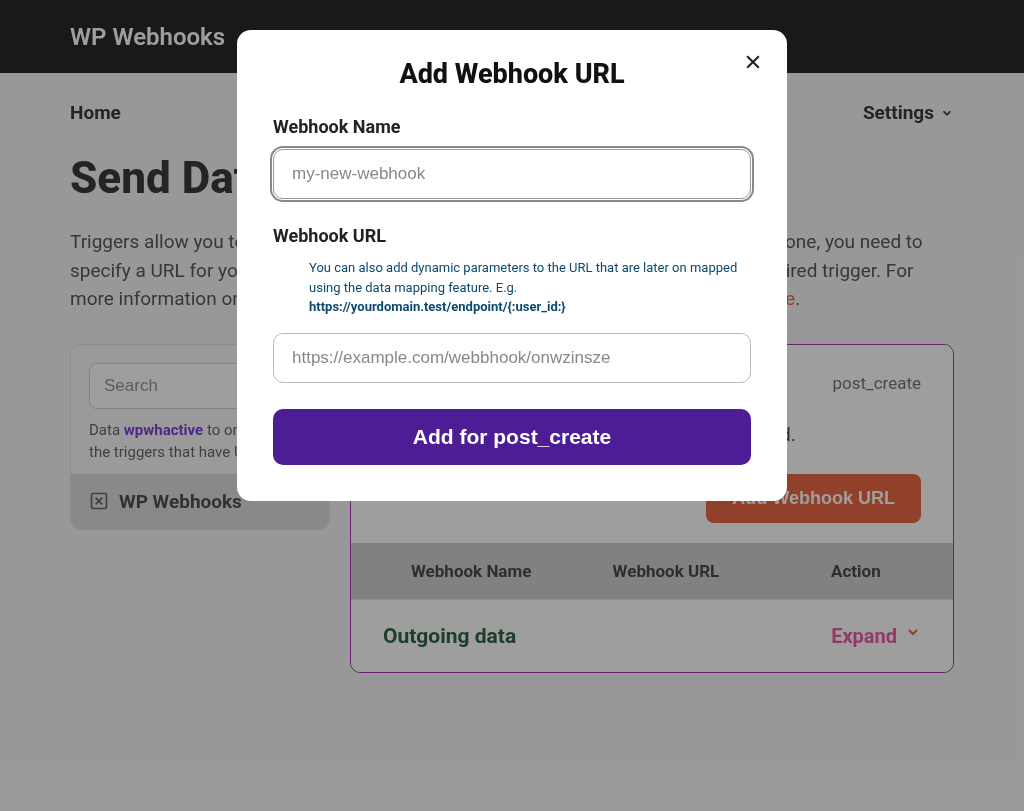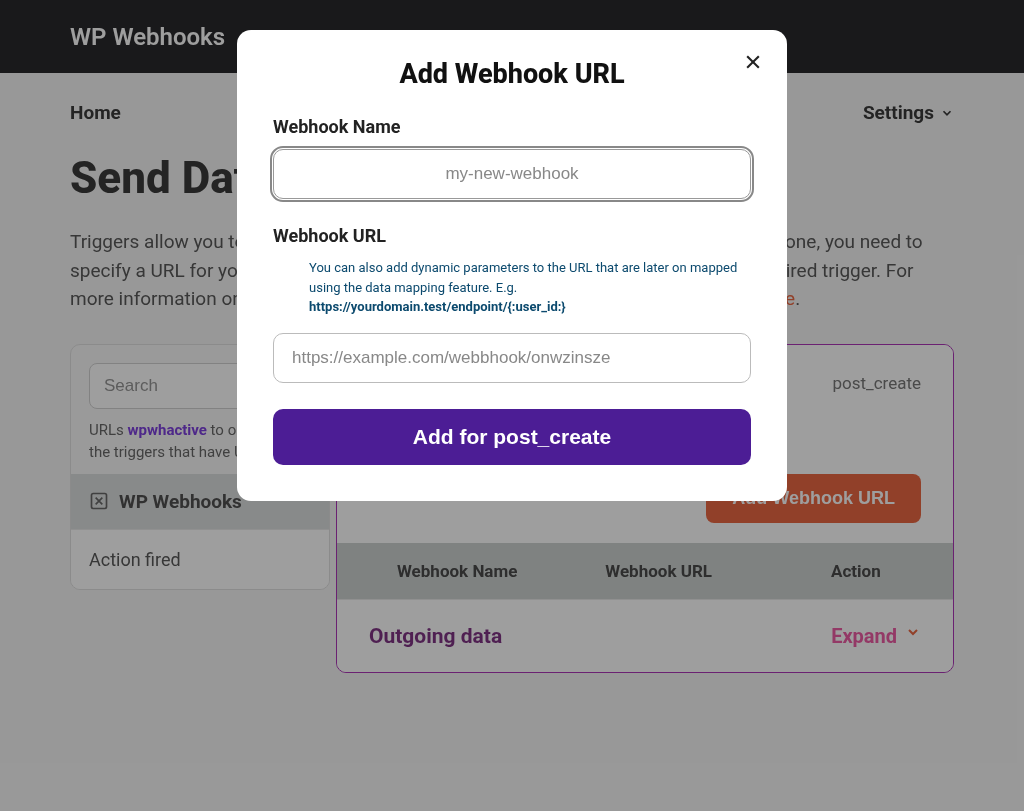--- a/index.html
+++ b/index.html
@@ -30,21 +30,21 @@
 .nav-left { display: flex; gap: 40px; }
 .nav-item { font-size: 19px; font-weight: 700; color: #222; display: flex; align-items: center; gap: 6px; }
 .chev-down { width: 14px; height: 14px; }
 .page {
   padding: 0 70px;
 }
 .page-title { font-size: 44px; font-weight: 800; color: #222; margin-bottom: 24px; }
 .page-desc { font-size: 19px; color: #444; line-height: 1.5; }
 .page-desc .link { color: #e8542b; }
 
-.content-row { display: flex; gap: 6px; margin-top: 30px; align-items: flex-start; }
+.content-row { display: flex; gap: 20px; margin-top: 30px; align-items: flex-start; }
 
 .sidebar {
   width: 260px;
   border: 1px solid #ddd;
   border-radius: 10px;
   background: #f8f8f8;
   overflow: hidden;
 }
 .sidebar-pad { padding: 18px 18px 10px 18px; }
 .search-input {
@@ -110,21 +110,21 @@
 .col-wu { flex: 1.3; }
 .col-ac { width: 90px; text-align: left; }
 .outgoing {
   display: flex;
   justify-content: space-between;
   align-items: center;
   padding: 24px 32px;
   background: #fff;
   border-top: 1px solid #e6e6e6;
 }
-.outgoing-label { font-size: 21px; font-weight: 700; color: #701a75; }
+.outgoing-label { font-size: 21px; font-weight: 700; color: #14532d; }
 .expand { font-size: 20px; font-weight: 700; color: #ec4899; display: flex; gap: 8px; cursor: pointer; }
 .expand svg { width: 16px; height: 16px; }
 
 .overlay {
   position: absolute;
   inset: 0;
   background: rgba(40,40,40,0.45);
   display: flex;
   justify-content: center;
   align-items: flex-start;
@@ -157,21 +157,20 @@
   border: 1px solid #bbb;
   border-radius: 10px;
   font-size: 17px;
   color: #333;
   margin-bottom: 26px;
 }
 .text-input.focused {
   outline: 2px solid #888;
   outline-offset: 1px;
   border-color: #999;
-  text-align: center;
 }
 .modal-submit {
   width: 100%;
   background: #4c1d95;
   color: #fff;
   border: none;
   padding: 16px;
   border-radius: 10px;
   font-size: 21px;
   font-weight: 700;
@@ -202,31 +201,30 @@
   <h1 class="page-title">Send Data</h1>
   <p class="page-desc">
     <span>Triggers allow you to send data on a specific event (e.g., when a user logs in). To use one, you need to specify a URL for your receiving endpoint, which you can set up by clicking on the desired trigger. For more information on each of the available triggers, you can also check out </span><span class="link">our website</span><span>.</span>
   </p>
 
   <div class="content-row">
     <div class="sidebar">
       <div class="sidebar-pad">
         <input class="search-input" placeholder="Search" style="">
         <p class="sidebar-help">
-          <span>URLs </span><b>wpwhactive</b><span> to only show the triggers that have URLs.</span>
+          <span>Data </span><b>wpwhactive</b><span> to only show the triggers that have URLs.</span>
         </p>
       </div>
       <div class="sb-section-hdr">
         <svg class="sb-icon" viewBox="0 0 24 24" fill="none" stroke="#555" stroke-width="2">
             <rect x="3" y="3" width="18" height="18" rx="2"></rect>
             <path d="M8 8l8 8M16 8l-8 8"></path>
           </svg>
         <span>WP Webhooks</span>
       </div>
-      <div class="sb-item">Action fired</div>
     </div>
 
     <div class="main">
       <div class="main-top">
         <div class="main-badge">post_create</div>
         <div class="main-desc">This webhook fires after a new post was created.</div>
         <div class="add-btn-row">
           <button class="add-btn">Add Webhook URL</button>
         </div>
       </div>

